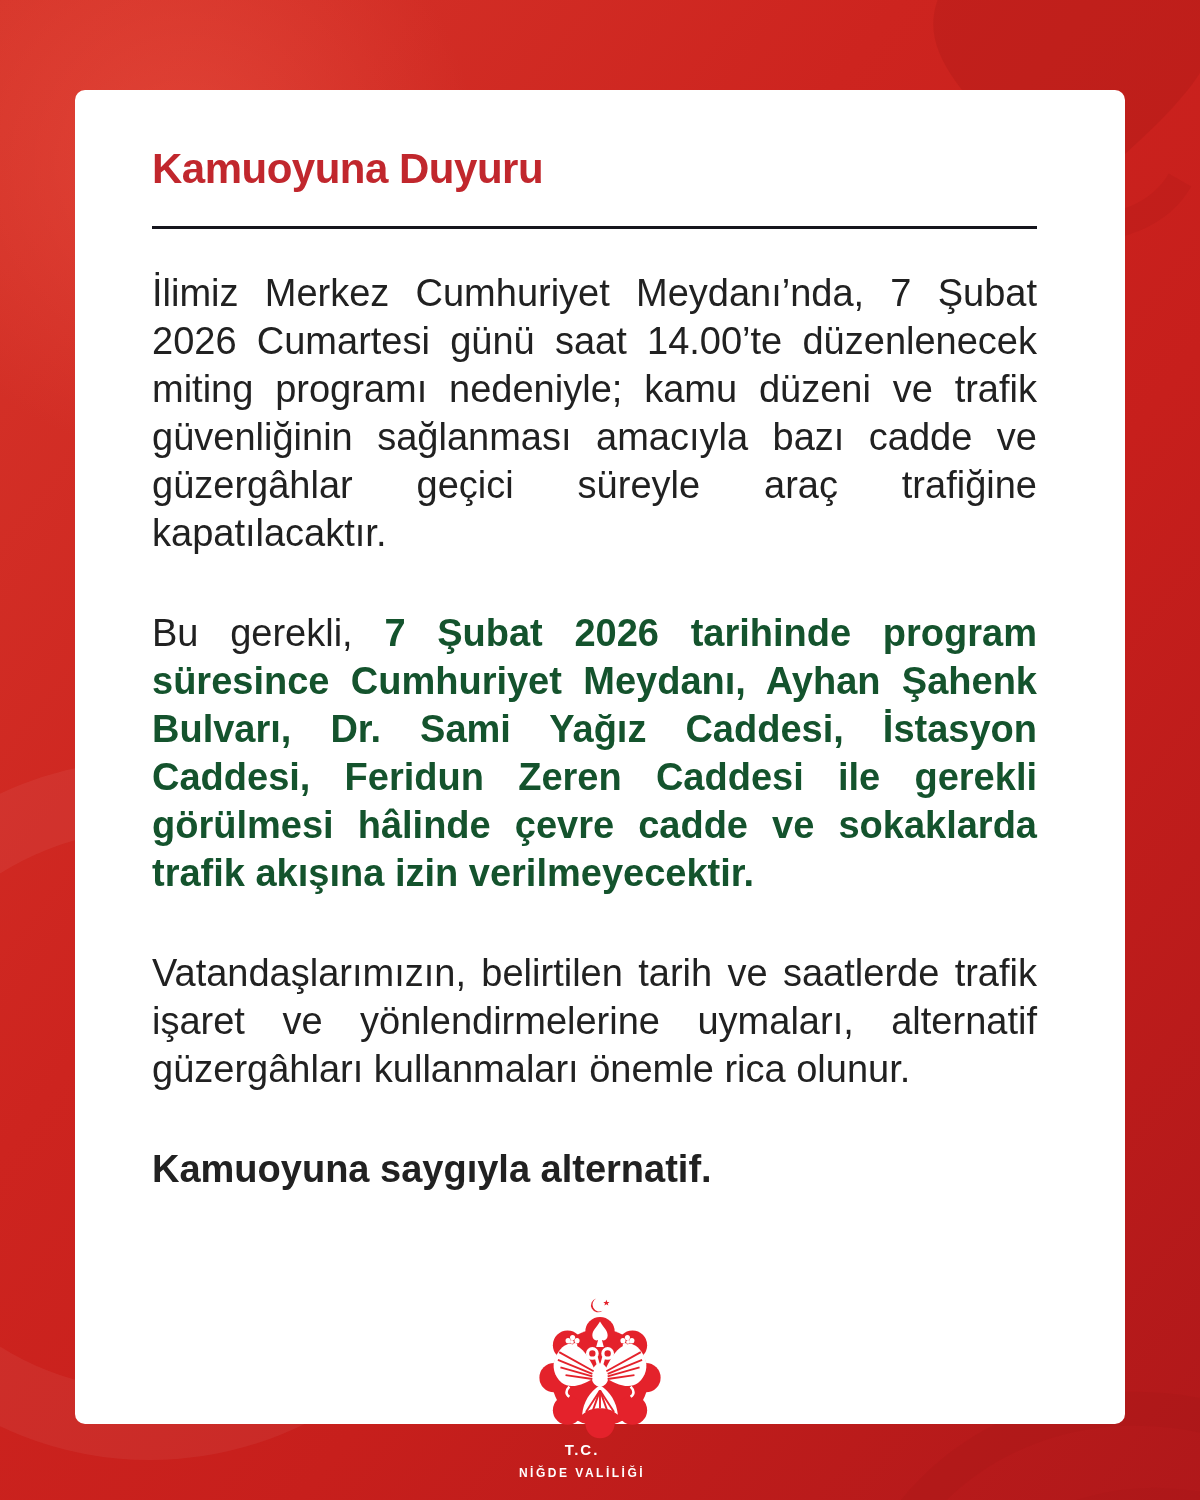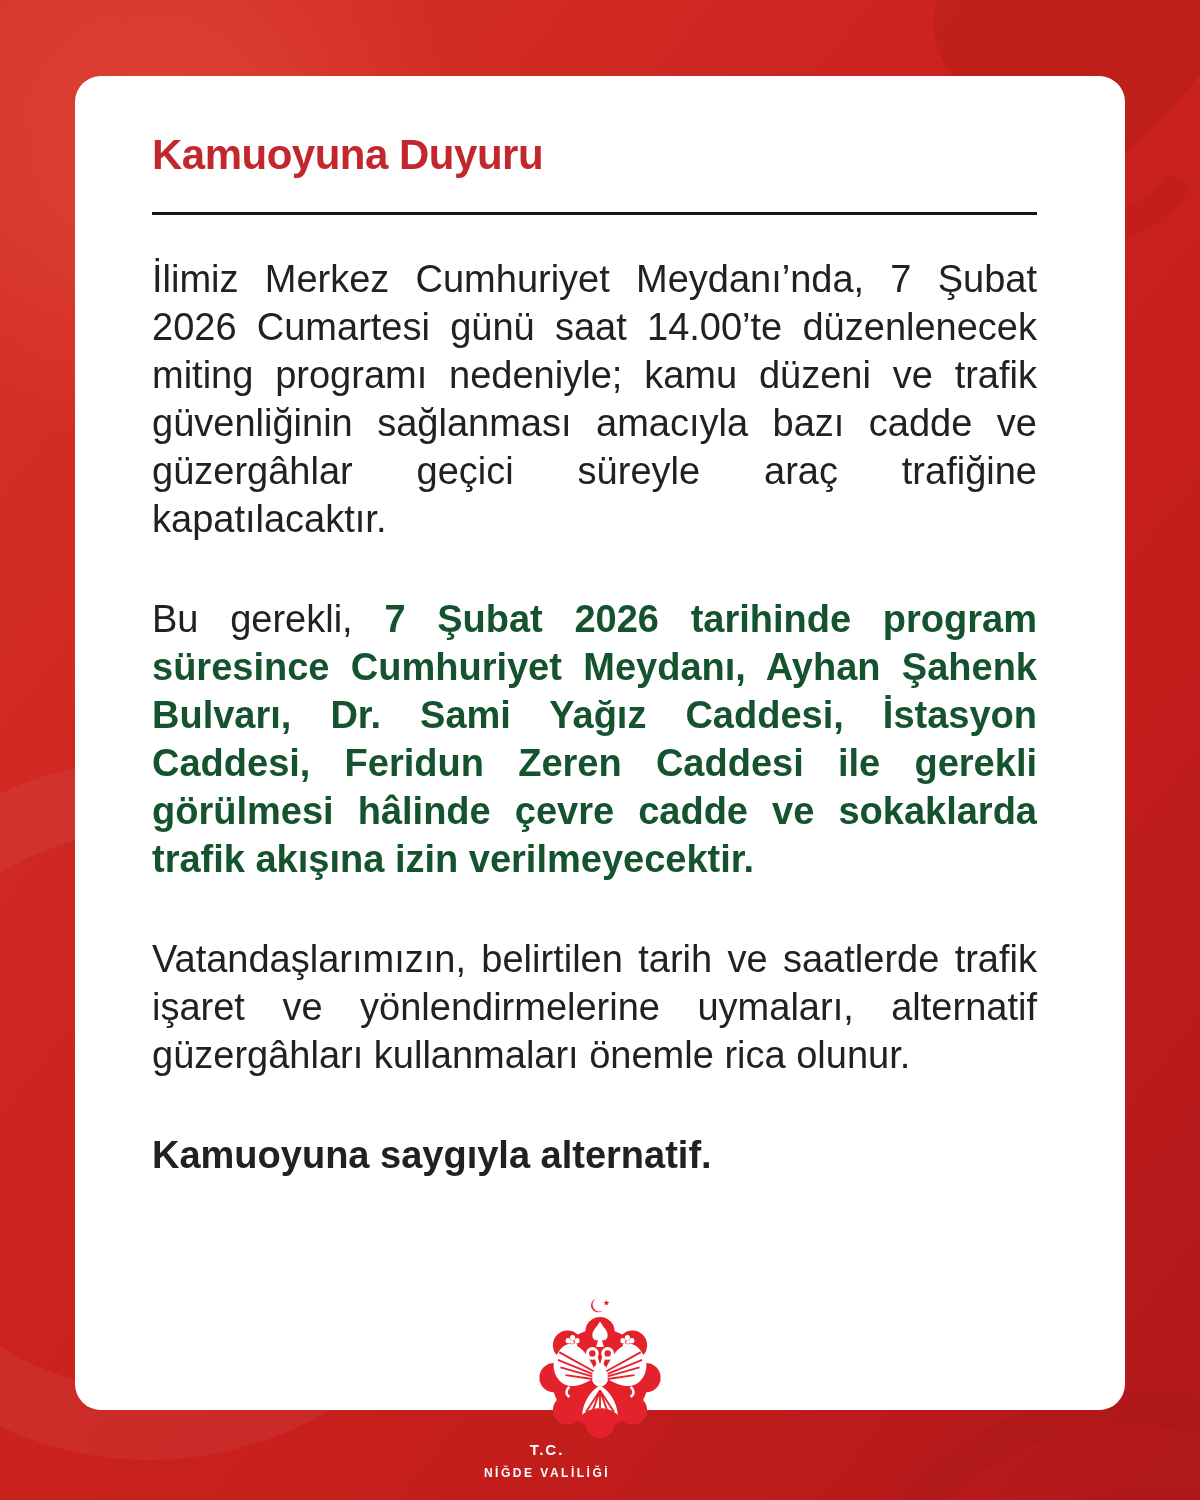--- a/index.html
+++ b/index.html
@@ -20,22 +20,22 @@
     background:radial-gradient(circle,rgba(255,110,90,0.30) 0%,rgba(255,110,90,0.0) 68%);
   }
   .orn-tr{top:-70px;right:-90px;opacity:.5;}
   .orn-br{bottom:-120px;right:-60px;opacity:.35;}
   .orn-bl{
     bottom:40px;left:-200px;width:560px;height:560px;border-radius:50%;
     border:70px solid rgba(255,255,255,0.05);
   }
   
   .card{
-    position:absolute;left:75px;top:76px;width:1050px;height:1334px;
-    background:#ffffff;border-radius:26px;
+    position:absolute;left:75px;top:90px;width:1050px;height:1334px;
+    background:#ffffff;border-radius:10px;
     box-sizing:border-box;
     padding:56px 88px 4px 77px;
   }
   .card h1{
     margin:0;
     font-size:42px;line-height:46px;font-weight:800;
     letter-spacing:-0.5px;
     color:#c1272d;
   }
   .rule{
@@ -54,21 +54,21 @@
   .body-text .p-first{margin-top:40px;}
   .body-text strong{font-weight:700;color:#14532d;}
   .closing{font-weight:600;color:#1b1b1b;}
   
   .seal{
     position:absolute;left:536px;top:1296px;width:128px;height:148px;
   }
   .seal svg{display:block;width:128px;height:148px;}
   .footer-org{
     position:absolute;left:0;top:1441px;width:1094px;
-    text-align:center;color:#ffffff;
+    text-align:center;color:#ffffff;padding-left:35px;
   }
   .footer-org .org-l1{
     font-size:15px;font-weight:700;letter-spacing:2px;line-height:18px;
   }
   .footer-org .org-l2{
     font-size:12px;font-weight:700;letter-spacing:2.5px;line-height:22px;
     margin-top:3px;
   }
 </style>
 </head>

